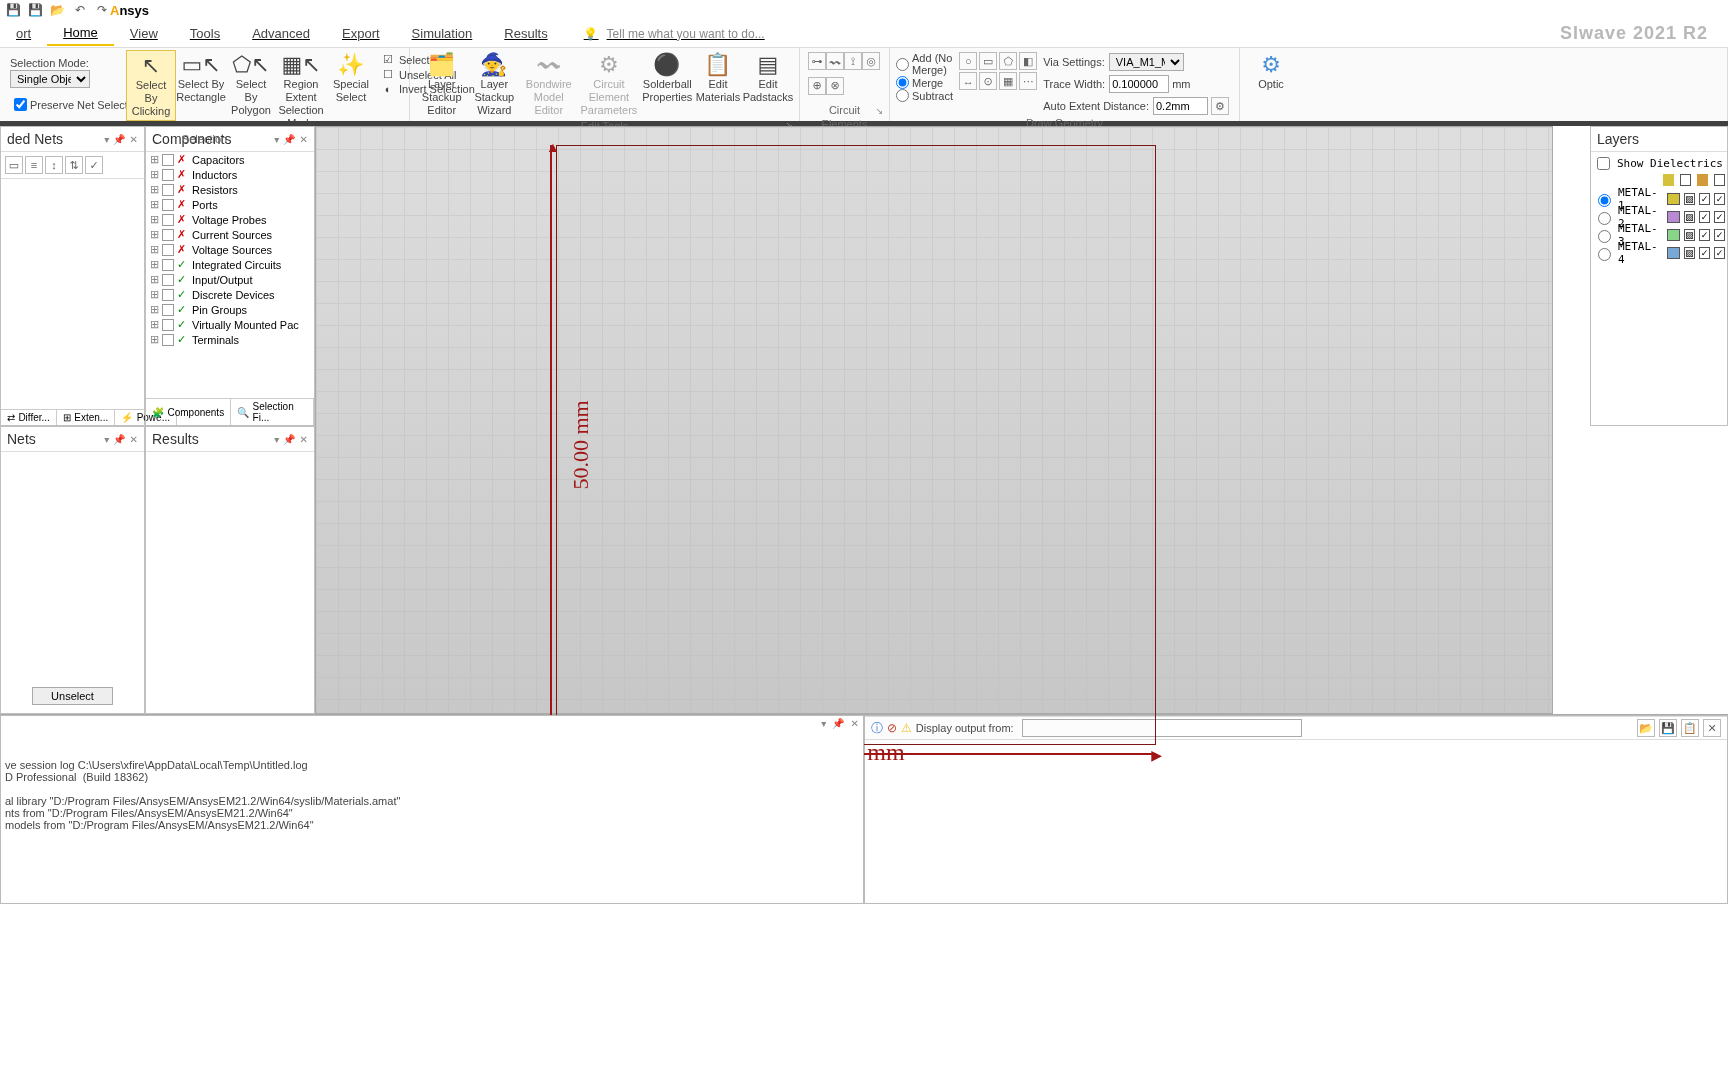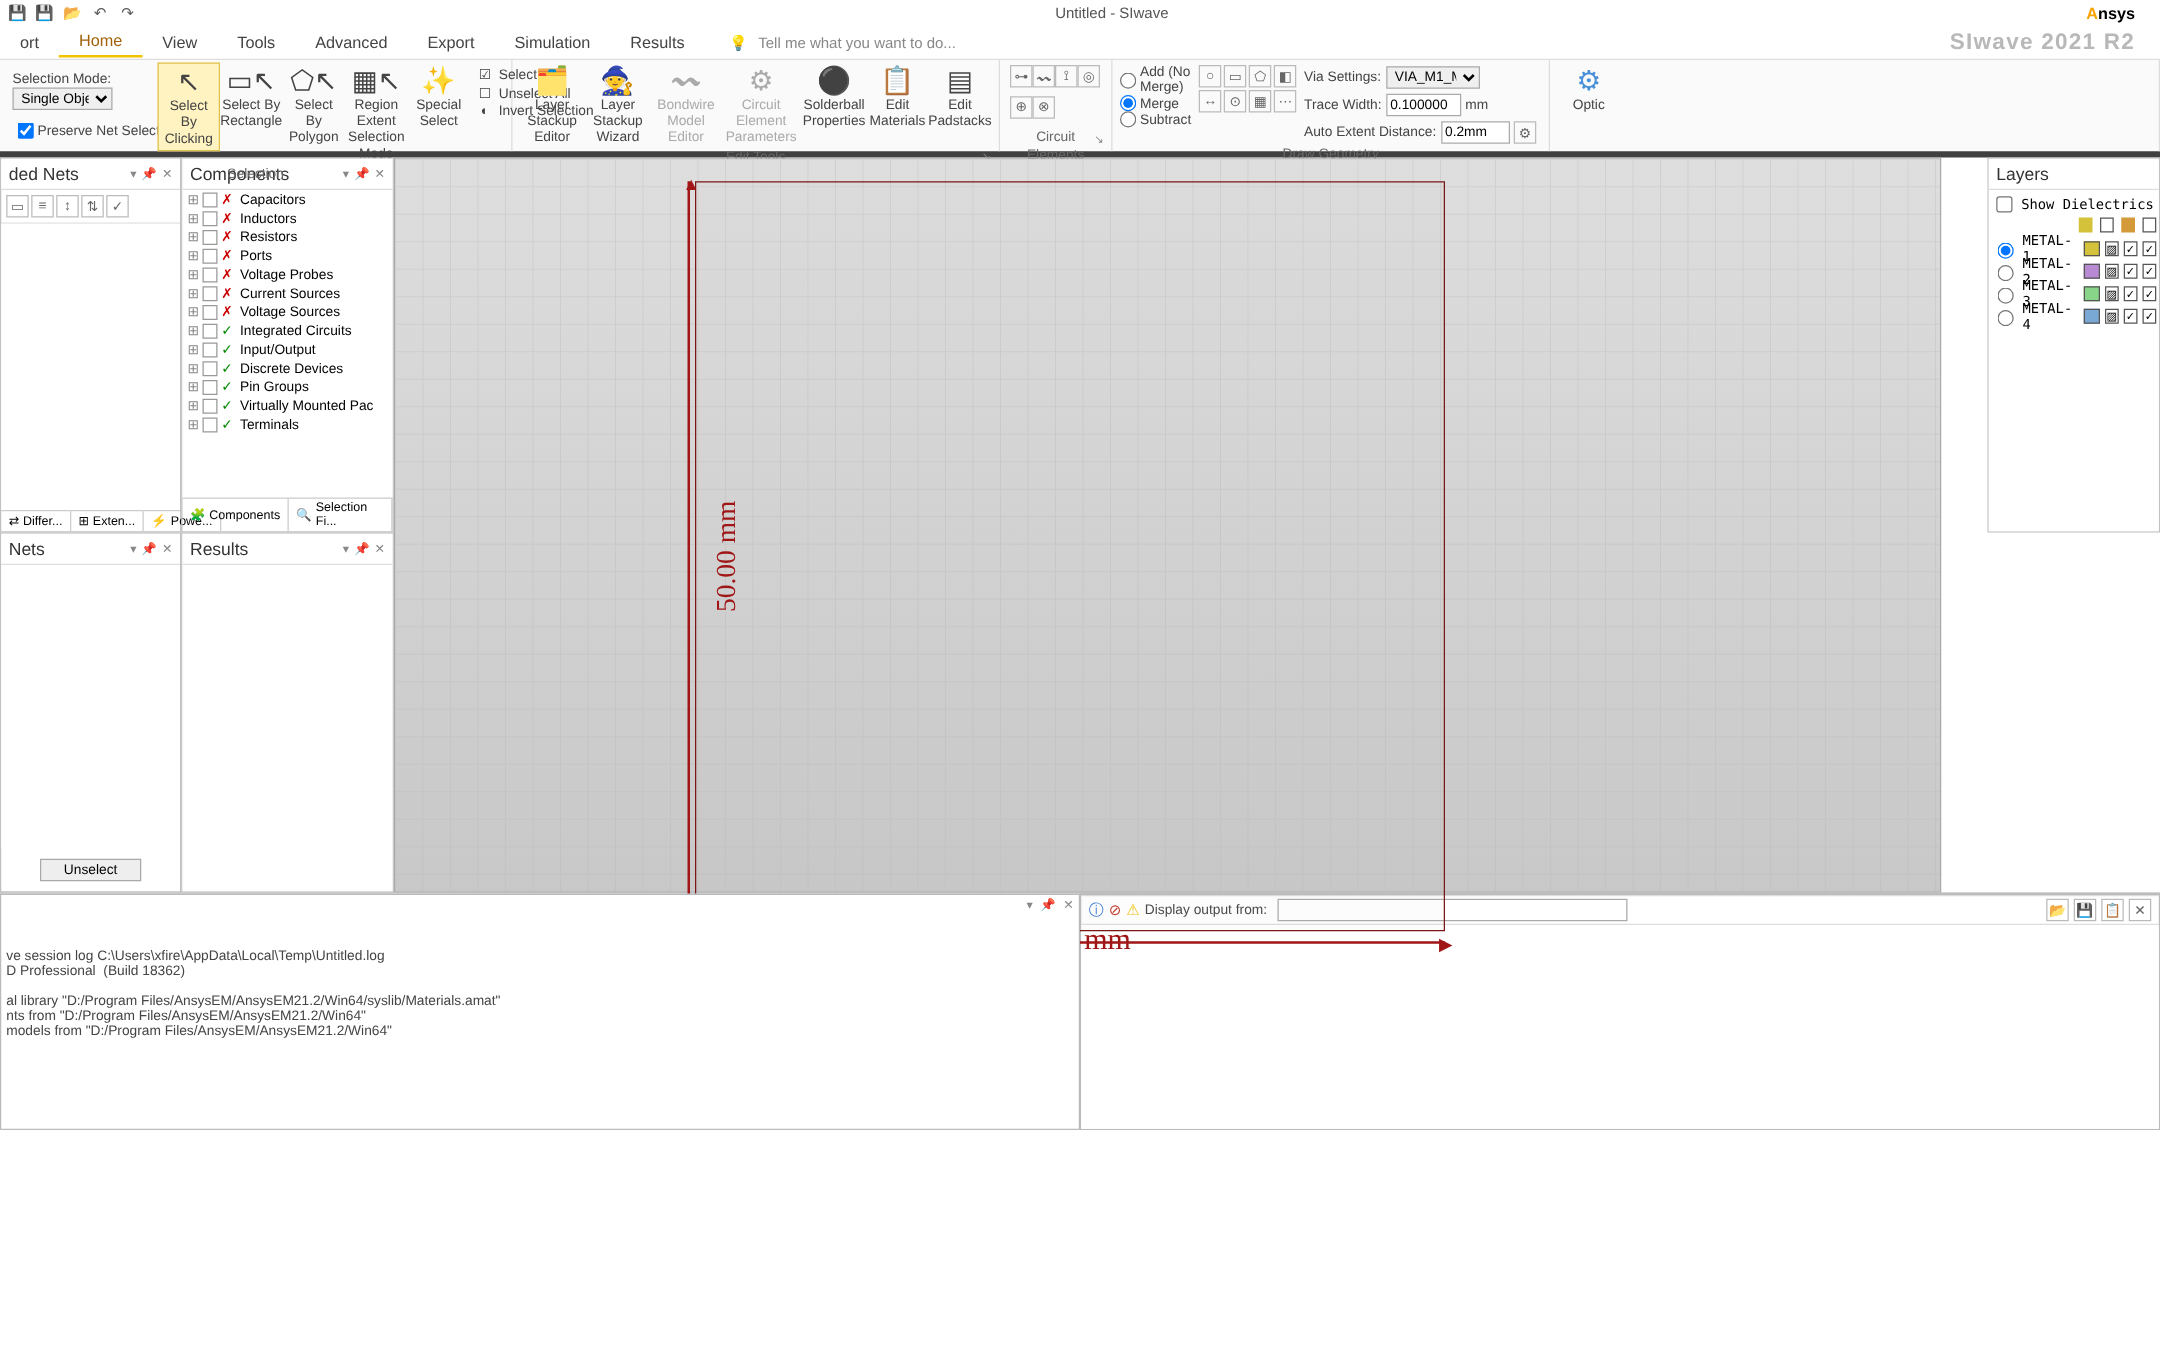--- a/index.html
+++ b/index.html
@@ -7,23 +7,23 @@
 
 
 .titlebar { height: 20px; display: flex; align-items: center; background: #fff; }
 .titlebar .qat { display: flex; gap: 6px; padding-left: 6px; }
 .titlebar .qat span { width: 16px; height: 16px; display: inline-flex; align-items: center; justify-content: center; font-size: 12px; color: #5a5a5a; }
 .titlebar .title { flex: 1; text-align: center; color: #555; font-size: 12px; }
 .titlebar .brand { padding-right: 20px; font-size: 13px; font-weight: bold; }
 .titlebar .brand b { color: #f7a400; }
 
 
-.ribbon-tabs { height: 28px; display: flex; align-items: center; border-bottom: 1px solid #ddd; position: relative; }
+.ribbon-tabs { height: 28px; display: flex; align-items: center; border-bottom: 1px solid #ddd; position: relative; text-decoration: underline; }
 .ribbon-tabs .tab { padding: 4px 16px; color: #444; font-size: 13px; cursor: default; }
-.ribbon-tabs .tab.active { border-bottom: 2px solid #f0c400; color: #a16207; }
+.ribbon-tabs .tab.active { border-bottom: 2px solid #f0c400; color: #000000; }
 .ribbon-tabs .search { display: flex; align-items: center; margin-left: 20px; color: #888; font-size: 12px; }
 .ribbon-tabs .search .bulb { margin-right: 8px; color: #999; }
 .ribbon-tabs .version { position: absolute; right: 20px; font-size: 18px; color: #b8b8b8; font-weight: bold; letter-spacing: 1px; }
 
 
 .ribbon { height: 78px; display: flex; border-bottom: 5px solid #404040; background: #fafafa; }
 .rgroup { display: flex; flex-direction: column; border-right: 1px solid #ddd; padding: 2px 6px; }
 .rgroup .gbody { flex: 1; display: flex; align-items: flex-start; }
 .rgroup .gname { text-align: center; font-size: 11px; color: #666; height: 16px; line-height: 14px; position: relative; }
 .rgroup .gname .launcher { position: absolute; right: 0; bottom: 1px; font-size: 9px; color: #888; }
@@ -106,21 +106,20 @@
 <body>
 
 <div class="titlebar">
   <div class="qat">
     <span>💾</span>
     <span>💾</span>
     <span>📂</span>
     <span>↶</span>
     <span>↷</span>
   </div>
-  <div class="title">Untitled - SIwave</div>
   <div class="brand"><b>A</b><span>nsys</span></div>
 </div>
 
 <div class="ribbon-tabs">
   <div class="tab">ort</div>
   <div class="tab active">Home</div>
   <div class="tab">View</div>
   <div class="tab">Tools</div>
   <div class="tab">Advanced</div>
   <div class="tab">Export</div>

